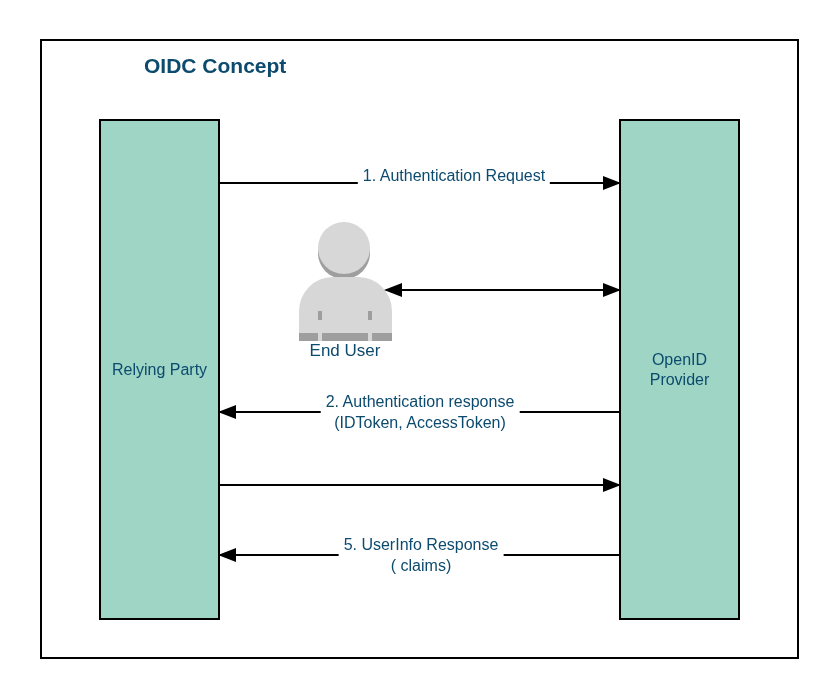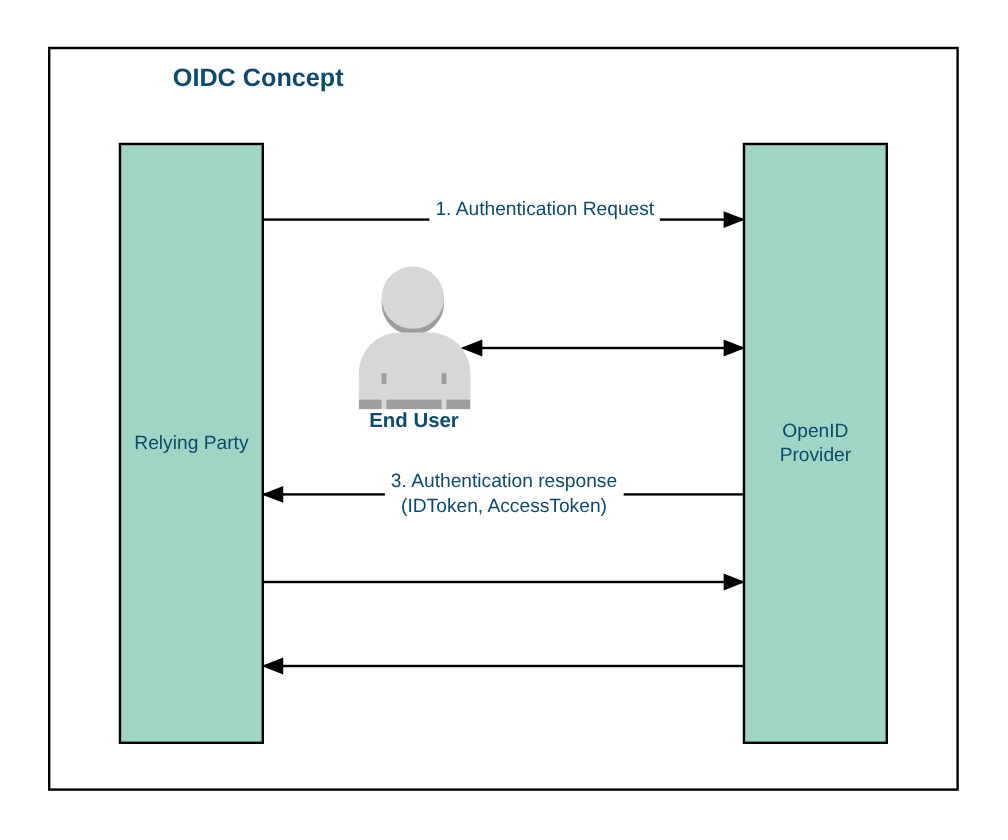--- a/index.html
+++ b/index.html
@@ -76,21 +76,21 @@
   .person-tick.t1 { left:19px; }
   .person-tick.t2 { left:69px; }
   .person-gap {
     position:absolute; width:4px; top:43px; height:21px;
     background:var(--person-light,#d7d7d7);
   }
   .person-gap.g1 { left:19px; }
   .person-gap.g2 { left:69px; }
   .end-user-label {
     position:absolute; left:345px; top:341px; transform:translateX(-50%);
-    font-size:17px; line-height:20px; white-space:nowrap;font-weight:bold;
+    font-size:17px; line-height:20px; white-space:nowrap;
   }
 </style>
 </head>
 <body>
 
 <div class="canvas">
 
   <div class="frame"></div>
 
   <div class="title">OIDC Concept</div>
@@ -121,23 +121,27 @@
       <div class="person-gap g1"></div>
       <div class="person-gap g2"></div>
     </div>
   </div>
   <div class="end-user-label">End User</div>
 
   <div class="arrow head-left head-right" style="left:386px; top:289px; width:233px;"></div>
 
   <div class="arrow head-left" style="left:220px; top:411px; width:399px;"></div>
   <div class="arrow-label" style="left:420px; top:412px;">
-    <span>3. Authentication response</span>
+    <span>2. Authentication response</span>
     <span>(IDToken, AccessToken)</span>
   </div>
 
   <div class="arrow head-right" style="left:220px; top:484px; width:399px;"></div>
   <div class="arrow-label" style="left:420px; top:485px;">
   </div>
 
   <div class="arrow head-left" style="left:220px; top:554px; width:399px;"></div>
+  <div class="arrow-label" style="left:421px; top:555px;">
+    <span>5. UserInfo Response</span>
+    <span>( claims)</span>
+  </div>
 
 </div>
 
 </body></html>

